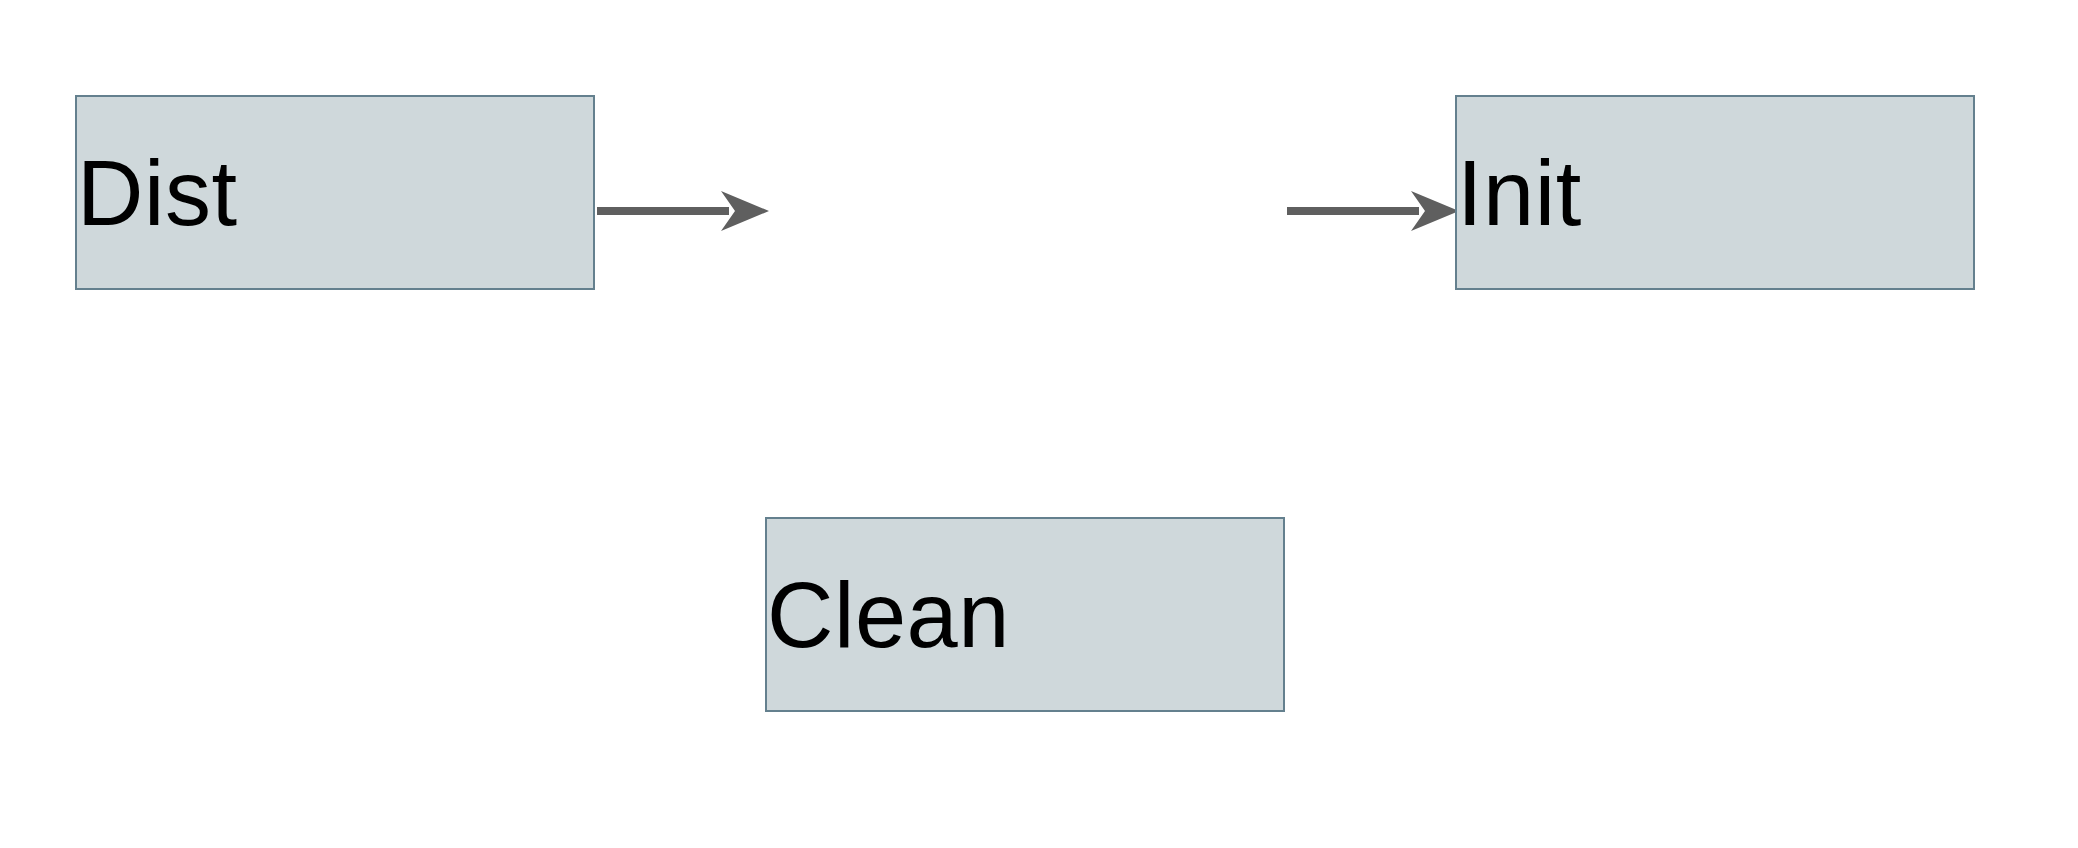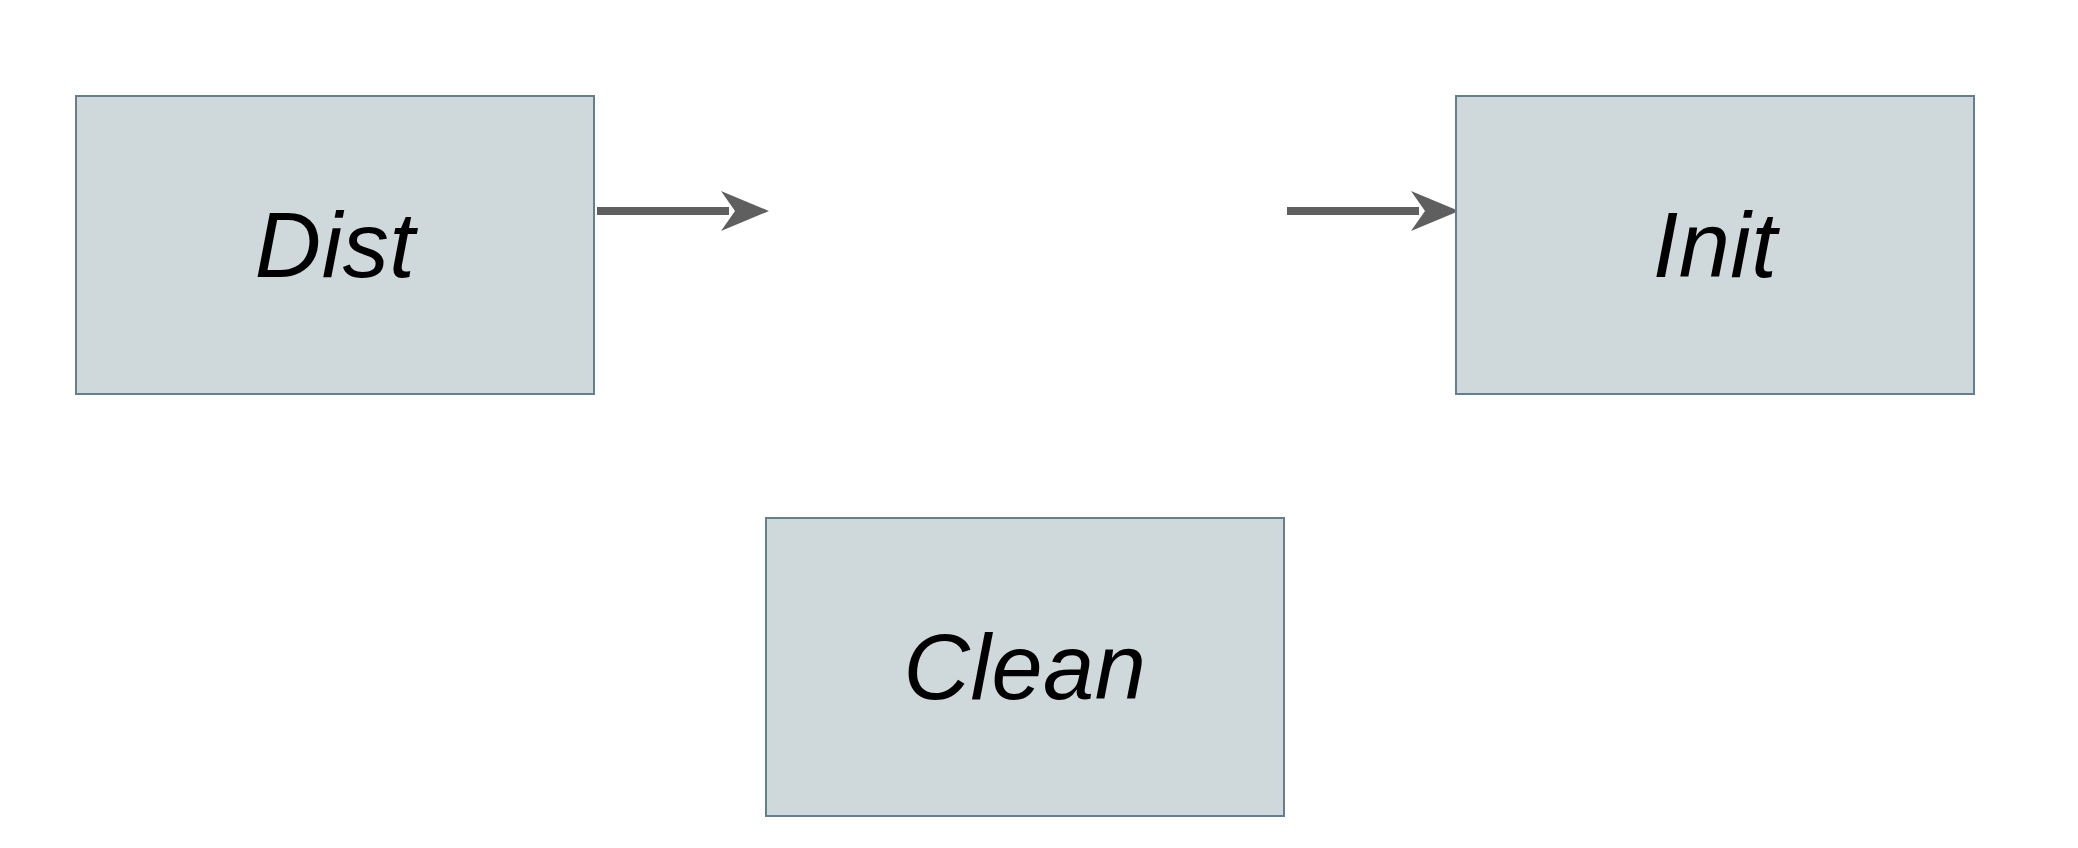--- a/index.html
+++ b/index.html
@@ -18,27 +18,25 @@
   }
   .canvas{
     position:relative;
     width:2078px;
     height:848px;
     background:var(--background);
   }
   .node{
     position:absolute;
     width:520px;
-    height:300px;
+    height:195px;
     background:var(--node-fill);
     border:2px solid var(--node-border);
     display:flex;
     align-items:center;
-    justify-content:center;
-    font-style:italic;
   }
   .node-label{
     font-size:92px;
     font-weight:400;
     color:var(--text);
     letter-spacing:0.5px;
     line-height:1;
     white-space:nowrap;
   }
   .node-dist   {left:75px;  top:95px;}

